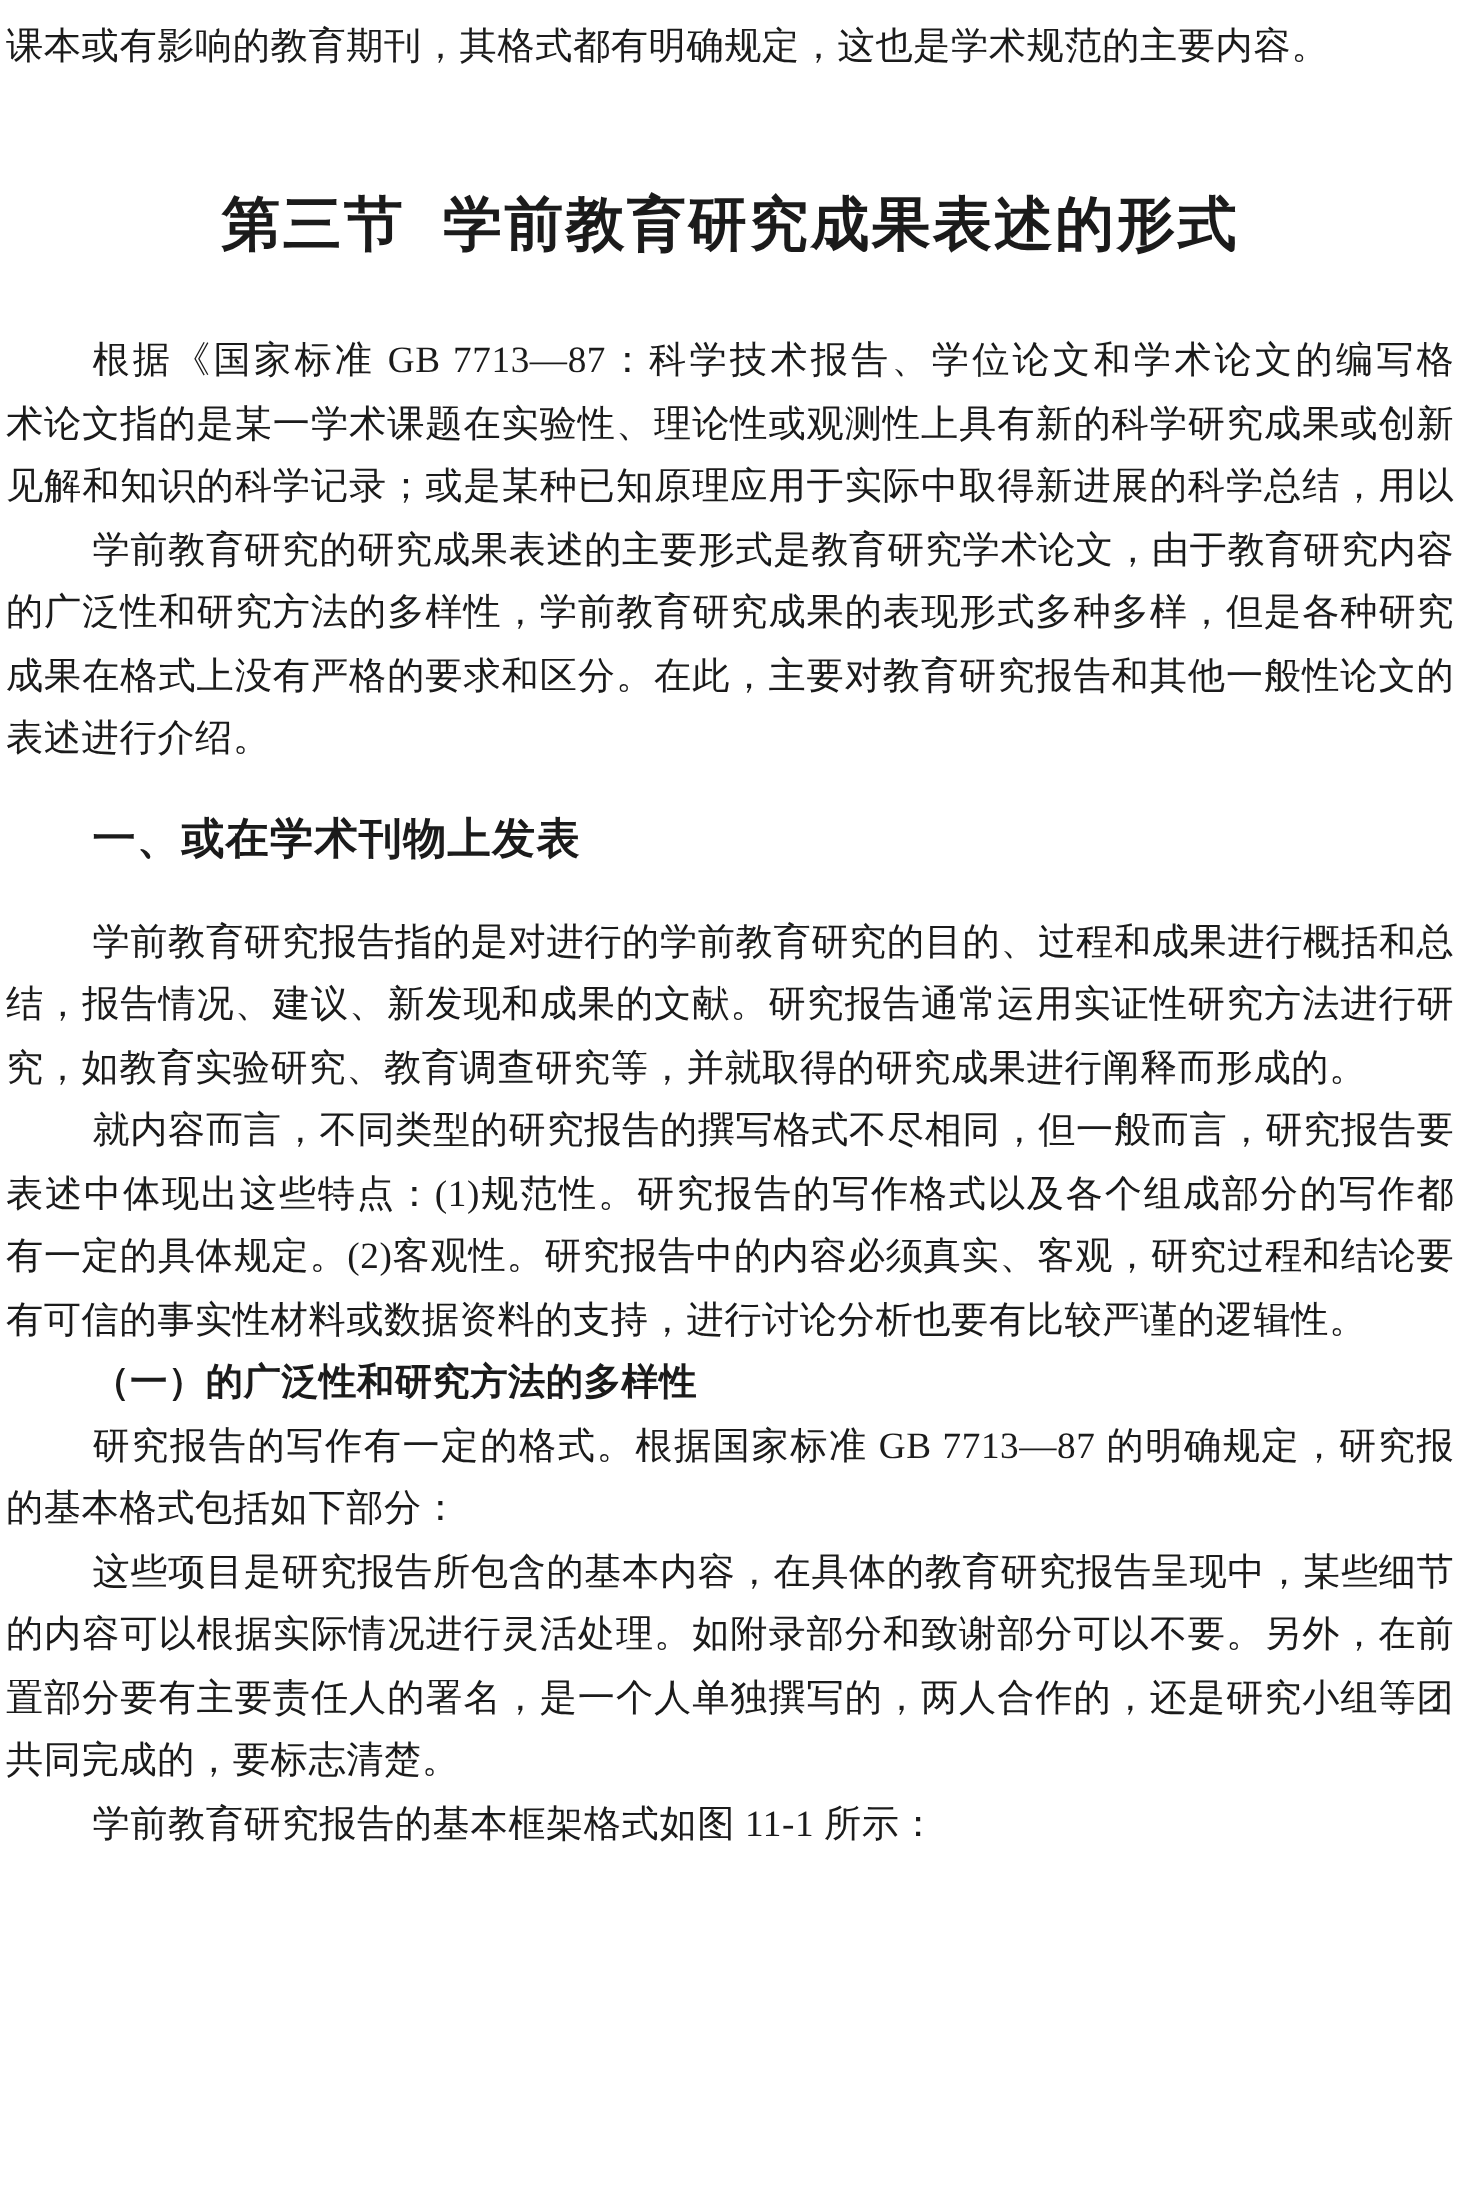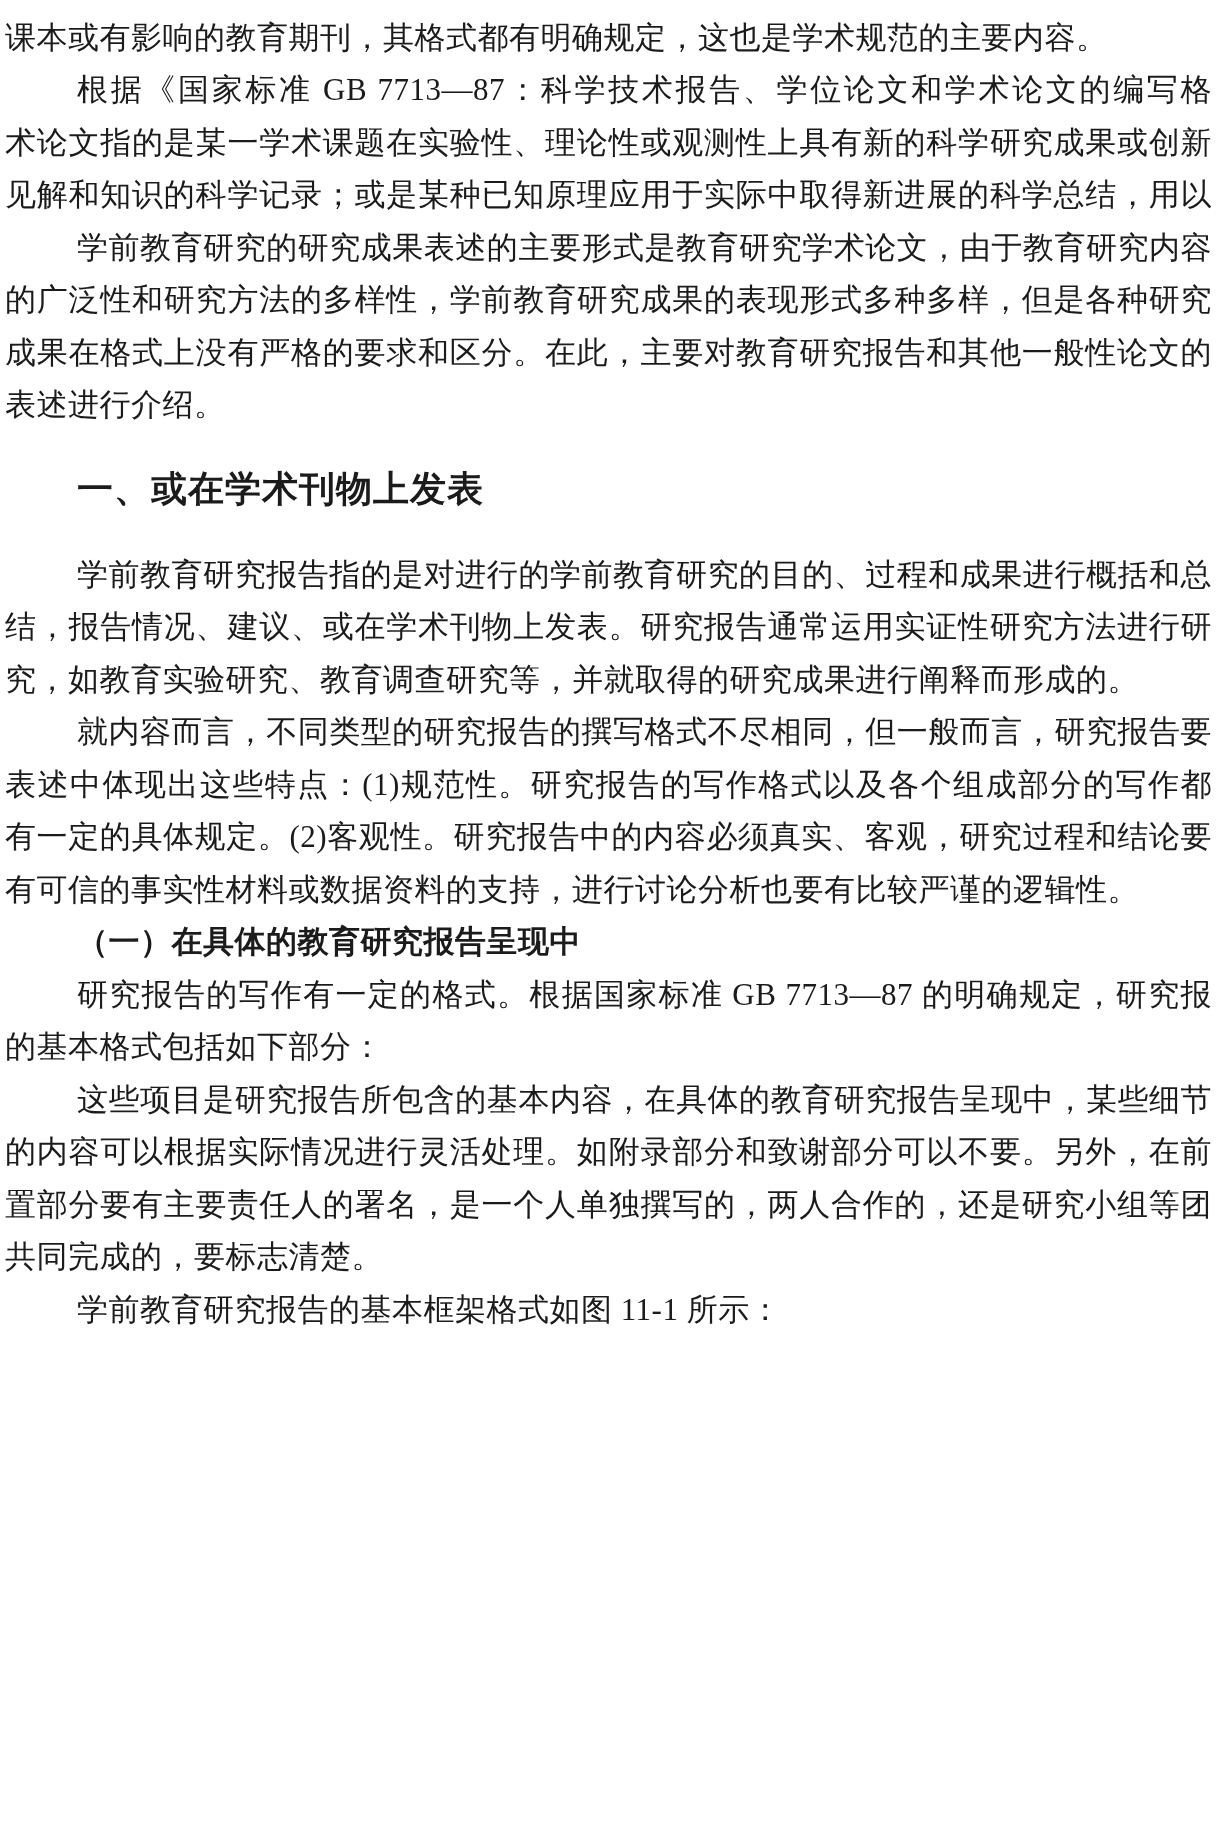--- a/index.html
+++ b/index.html
@@ -72,50 +72,53 @@
   .para { margin: 0; }
 </style>
 </head>
 <body>
 
 <div class="page">
   <div class="col">
 
     <div class="ln continued">课本或有影响的教育期刊，其格式都有明确规定，这也是学术规范的主要内容。</div>
 
+    <div class="section-title">
+      <span class="num">第三节</span><span>学前教育研究成果表述的形式</span>
+    </div>
 
     <div class="para">
       <div class="ln stretch indent">根据《国家标准 GB 7713—87：科学技术报告、学位论文和学术论文的编写格式》，学</div>
       <div class="ln stretch">术论文指的是某一学术课题在实验性、理论性或观测性上具有新的科学研究成果或创新</div>
       <div class="ln stretch">见解和知识的科学记录；或是某种已知原理应用于实际中取得新进展的科学总结，用以</div>
     </div>
 
     <div class="para">
       <div class="ln stretch indent">学前教育研究的研究成果表述的主要形式是教育研究学术论文，由于教育研究内容</div>
       <div class="ln stretch">的广泛性和研究方法的多样性，学前教育研究成果的表现形式多种多样，但是各种研究</div>
       <div class="ln stretch">成果在格式上没有严格的要求和区分。在此，主要对教育研究报告和其他一般性论文的</div>
       <div class="ln">表述进行介绍。</div>
     </div>
 
     <div class="h-level1">一、或在学术刊物上发表</div>
 
     <div class="para">
       <div class="ln stretch indent">学前教育研究报告指的是对进行的学前教育研究的目的、过程和成果进行概括和总</div>
-      <div class="ln stretch">结，报告情况、建议、或在学术刊物上发表。研究报告通常运用实证性研究方法进行研</div>
+      <div class="ln stretch">结，报告情况、建议、新发现和成果的文献。研究报告通常运用实证性研究方法进行研</div>
       <div class="ln">究，如教育实验研究、教育调查研究等，并就取得的研究成果进行阐释而形成的。</div>
     </div>
 
     <div class="para">
       <div class="ln stretch indent">就内容而言，不同类型的研究报告的撰写格式不尽相同，但一般而言，研究报告要在</div>
       <div class="ln stretch">表述中体现出这些特点：(1)规范性。研究报告的写作格式以及各个组成部分的写作都</div>
       <div class="ln stretch">有一定的具体规定。(2)客观性。研究报告中的内容必须真实、客观，研究过程和结论要</div>
       <div class="ln">有可信的事实性材料或数据资料的支持，进行讨论分析也要有比较严谨的逻辑性。</div>
     </div>
 
-    <div class="h-level2">（一）在具体的教育研究报告呈现中</div>
+    <div class="h-level2">（一）的广泛性和研究方法的多样性</div>
 
     <div class="para">
       <div class="ln stretch indent">研究报告的写作有一定的格式。根据国家标准 GB 7713—87 的明确规定，研究报告</div>
       <div class="ln">的基本格式包括如下部分：</div>
     </div>
 
 
     <div class="para">
       <div class="ln stretch indent">这些项目是研究报告所包含的基本内容，在具体的教育研究报告呈现中，某些细节</div>
       <div class="ln stretch">的内容可以根据实际情况进行灵活处理。如附录部分和致谢部分可以不要。另外，在前</div>

